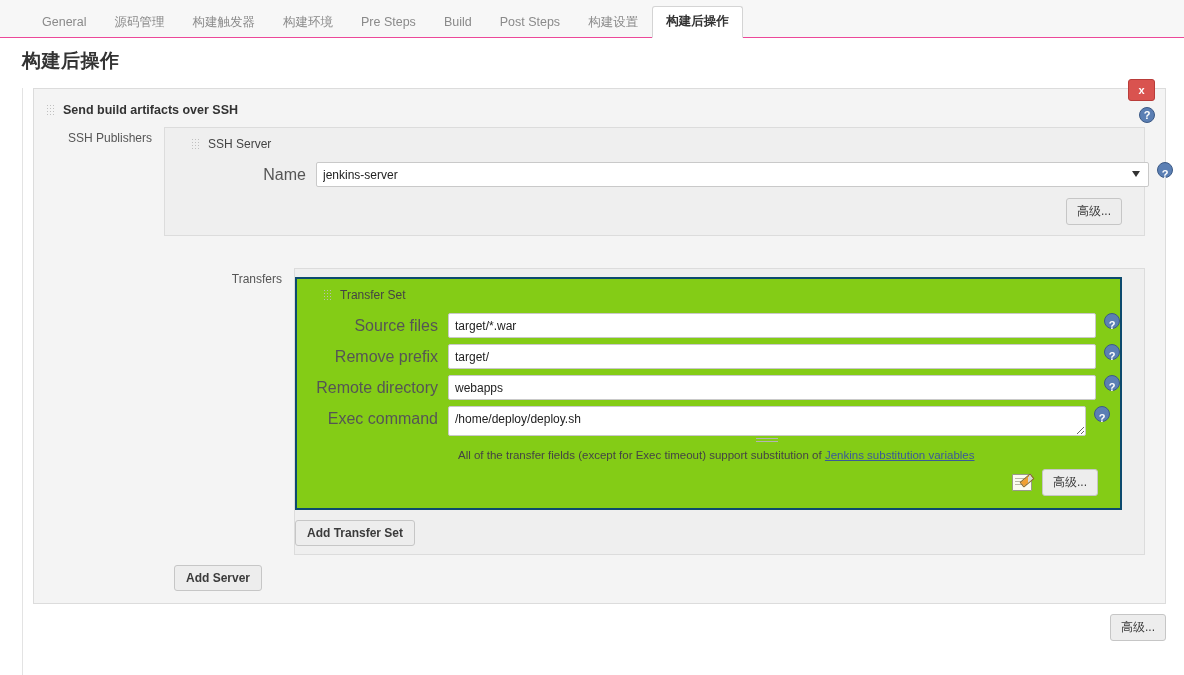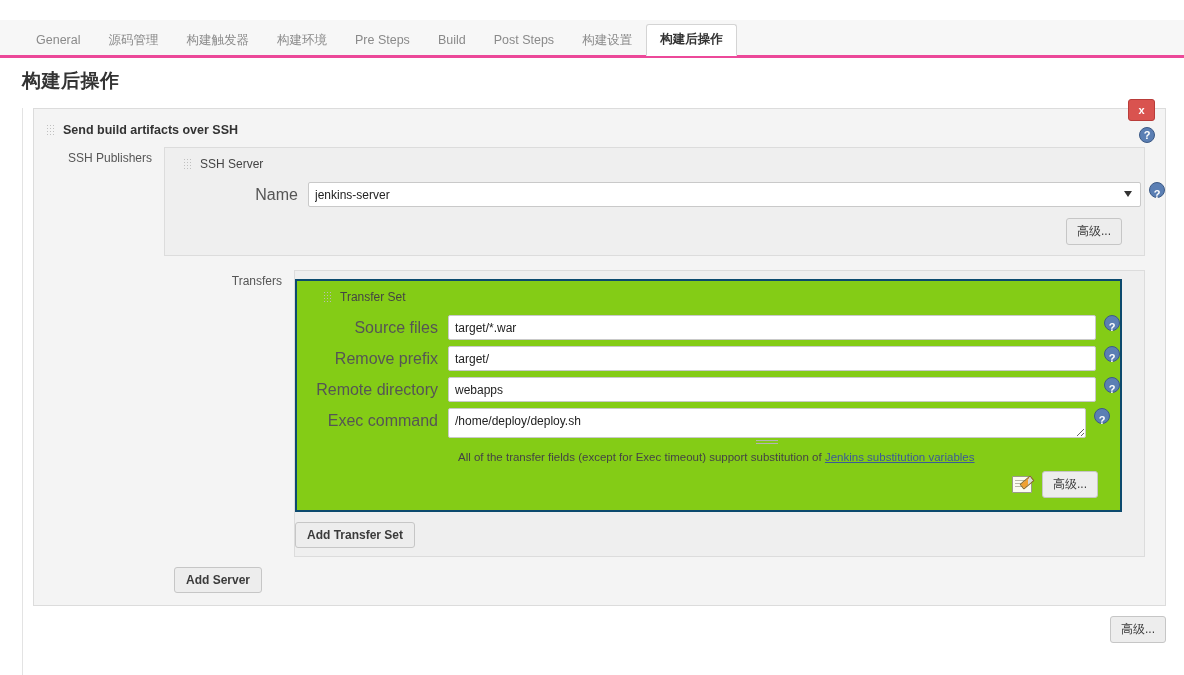--- a/index.html
+++ b/index.html
@@ -10,26 +10,25 @@
     font-family: "Liberation Sans", "DejaVu Sans", sans-serif;
     font-size: 12px;
     color: #333333;
     overflow: hidden;
   }
 
   
   .tabbar {
     height: 38px;
     background: #f7f7f7;
-    border-bottom: 3px solid #ec4899;
+    border-bottom: 1px solid #ec4899;
     display: flex;
     align-items: flex-end;
-    padding-left: 22px;
+    padding-left: 28px;
     position: relative;
-    margin-top: 20px;
   }
   .tab {
     padding: 7px 13px 8px 13px;
     font-size: 12.5px;
     color: #8a8a8a;
     line-height: 15px;
     cursor: pointer;
     border: 1px solid transparent;
     border-bottom: none;
     margin-bottom: -1px;
@@ -135,21 +134,21 @@
     font-size: 12px;
     flex: 0 0 auto;
   }
   .content-col { flex: 1 1 auto; min-width: 0; }
 
   
   .section {
     border: 1px solid #dcdcdc;
     background: #efefef;
     margin-right: 20px;
-    padding: 8px 0 10px 8px;
+    padding: 8px 0 10px 16px;
   }
   .section-head {
     display: flex;
     align-items: center;
     padding: 1px 0 8px 10px;
     font-size: 12px;
     color: #444;
   }
   .section-inner {
     border: 2px solid #0c4a6e;
@@ -340,21 +339,21 @@
               </div>
               <span class="help-icon field-help">?</span>
             </div>
           </div>
 
           <div class="rowend">
             <span class="btn btn-adv">高级...</span>
           </div>
         </div>
 
-        <div class="row" style="margin-top:14px;">
+        <div class="row" style="margin-top:32px;">
           <div class="lbl-col" style="width:130px;">Transfers</div>
           <div class="content-col">
 
             <div class="section" style="background:#efefef;padding:8px 0 8px 0;">
               <div class="section-inner">
 
                 <div class="section-head">
                   <span class="grip"></span>
                   <span>Transfer Set</span>
                 </div>

